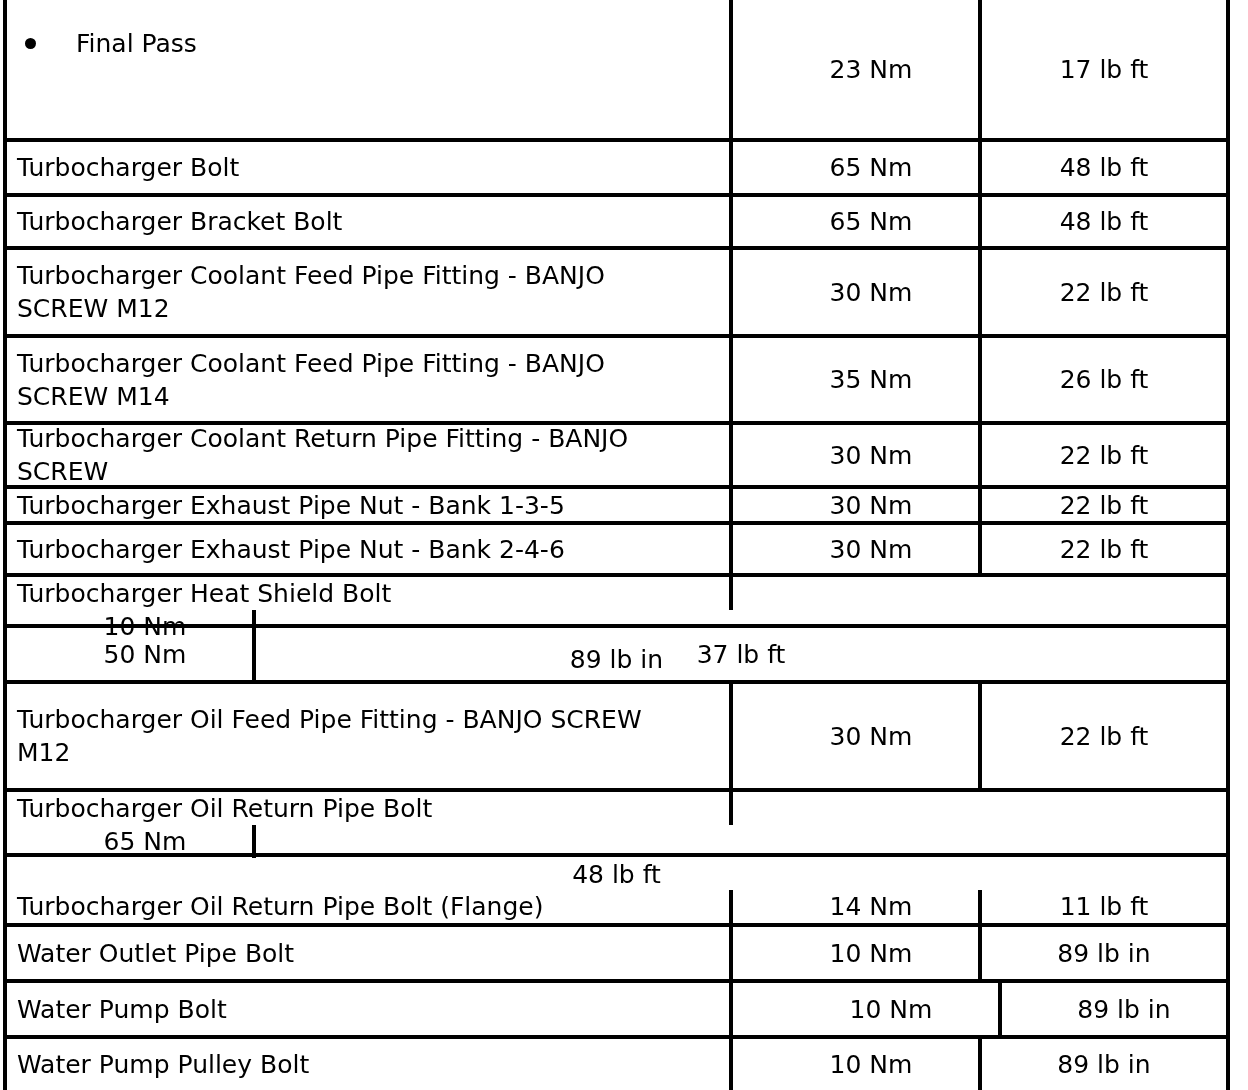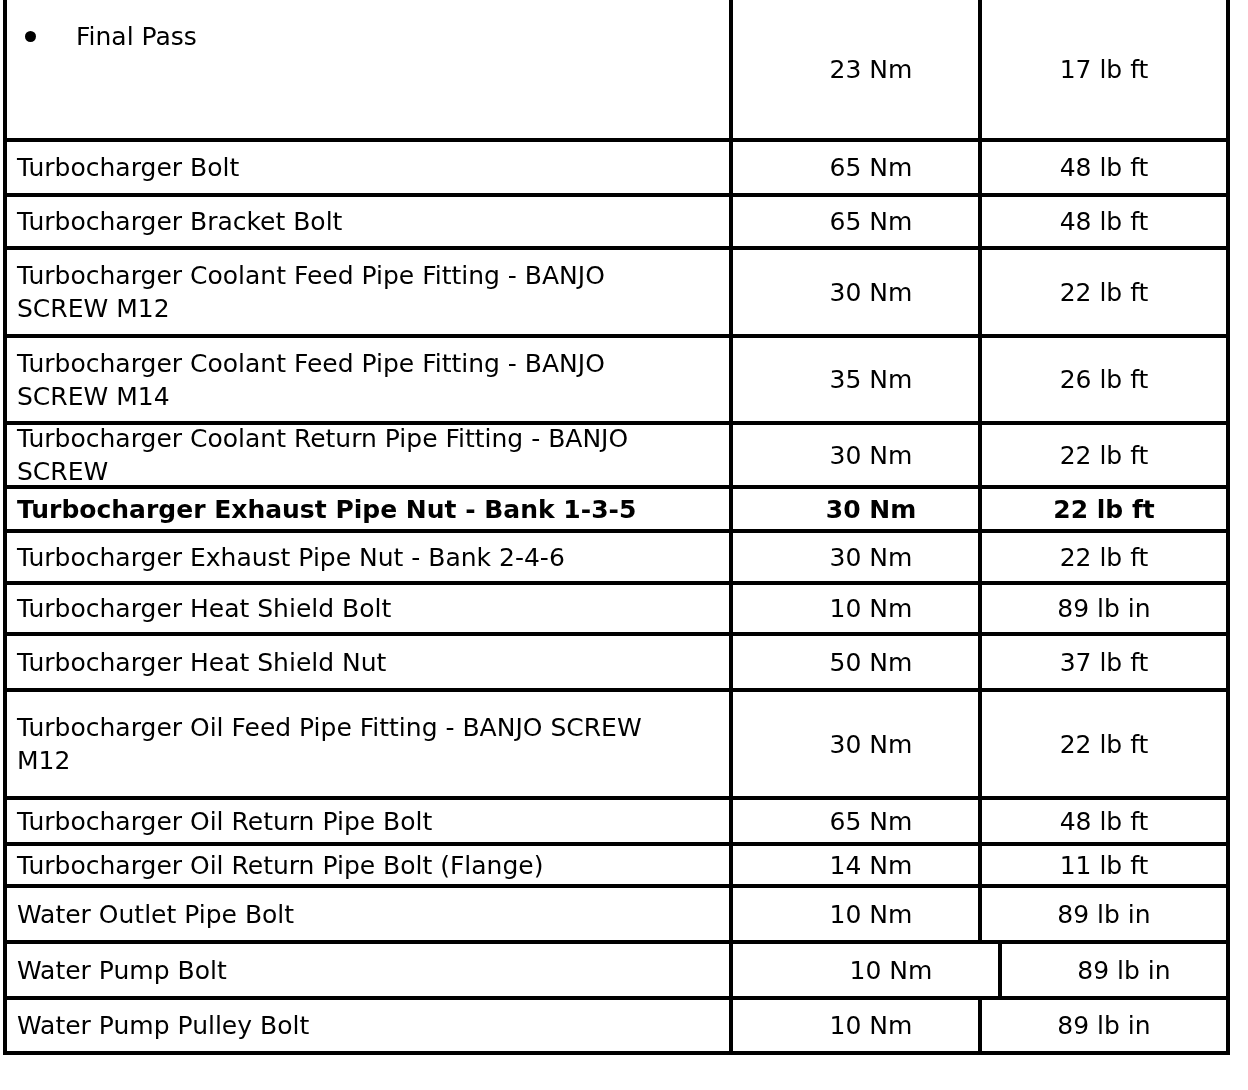--- a/index.html
+++ b/index.html
@@ -29,27 +29,27 @@
   }
   .row:last-child { border-bottom: none; }
 
   
   .rh-cont { height: 142px; }
   .rh-2  { height: 55px; }
   .rh-3  { height: 53px; }
   .rh-4  { height: 88px; }
   .rh-5  { height: 87px; }
   .rh-6  { height: 64px; }
-  .rh-7  { height: 44px; font-weight: bold; }
+  .rh-7  { height: 36px; }
   .rh-8  { height: 52px; }
-  .rh-9  { height: 51px; }
+  .rh-9  { height: 51px; flex-direction: column; }
   .rh-10 { height: 56px; }
   .rh-11 { height: 108px; }
-  .rh-12 { height: 46px; }
-  .rh-13 { height: 42px; }
+  .rh-12 { height: 65px; flex-direction: column; }
+  .rh-13 { height: 70px; align-items: flex-end; }
   .rh-14 { height: 56px; }
   .rh-15 { height: 56px; gap: 20px; }
   .rh-16 { height: 51px; }
 
   .cell {
     box-sizing: border-box;
     display: flex;
     align-items: center;
     font-size: 25px;
     line-height: 33px;
@@ -72,21 +72,21 @@
   }
   .cell-lb {
     flex: 1;
     justify-content: center;
     text-align: center;
   }
 
   
   .row-cont .cell-name {
     align-items: flex-start;
-    padding-top: 20px;
+    padding-top: 27px;
   }
   .bullet-line {
     display: flex;
     align-items: center;
   }
   .bullet {
     width: 11px;
     height: 11px;
     border-radius: 50%;
     background: #000;
@@ -159,21 +159,20 @@
     <div class="cell cell-lb">22 lb ft</div>
   </div>
 
   <div class="row rh-9">
     <div class="cell cell-name">Turbocharger Heat Shield Bolt</div>
     <div class="cell cell-nm">10 Nm</div>
     <div class="cell cell-lb">89 lb in</div>
   </div>
 
   <div class="row rh-10">
-    <div class="cell cell-name">Turbocharger Heat Shield Nut</div>
     <div class="cell cell-nm">50 Nm</div>
     <div class="cell cell-lb">37 lb ft</div>
   </div>
 
   <div class="row rh-11">
     <div class="cell cell-name">Turbocharger Oil Feed Pipe Fitting - BANJO SCREW
 M12</div>
     <div class="cell cell-nm">30 Nm</div>
     <div class="cell cell-lb">22 lb ft</div>
   </div>

